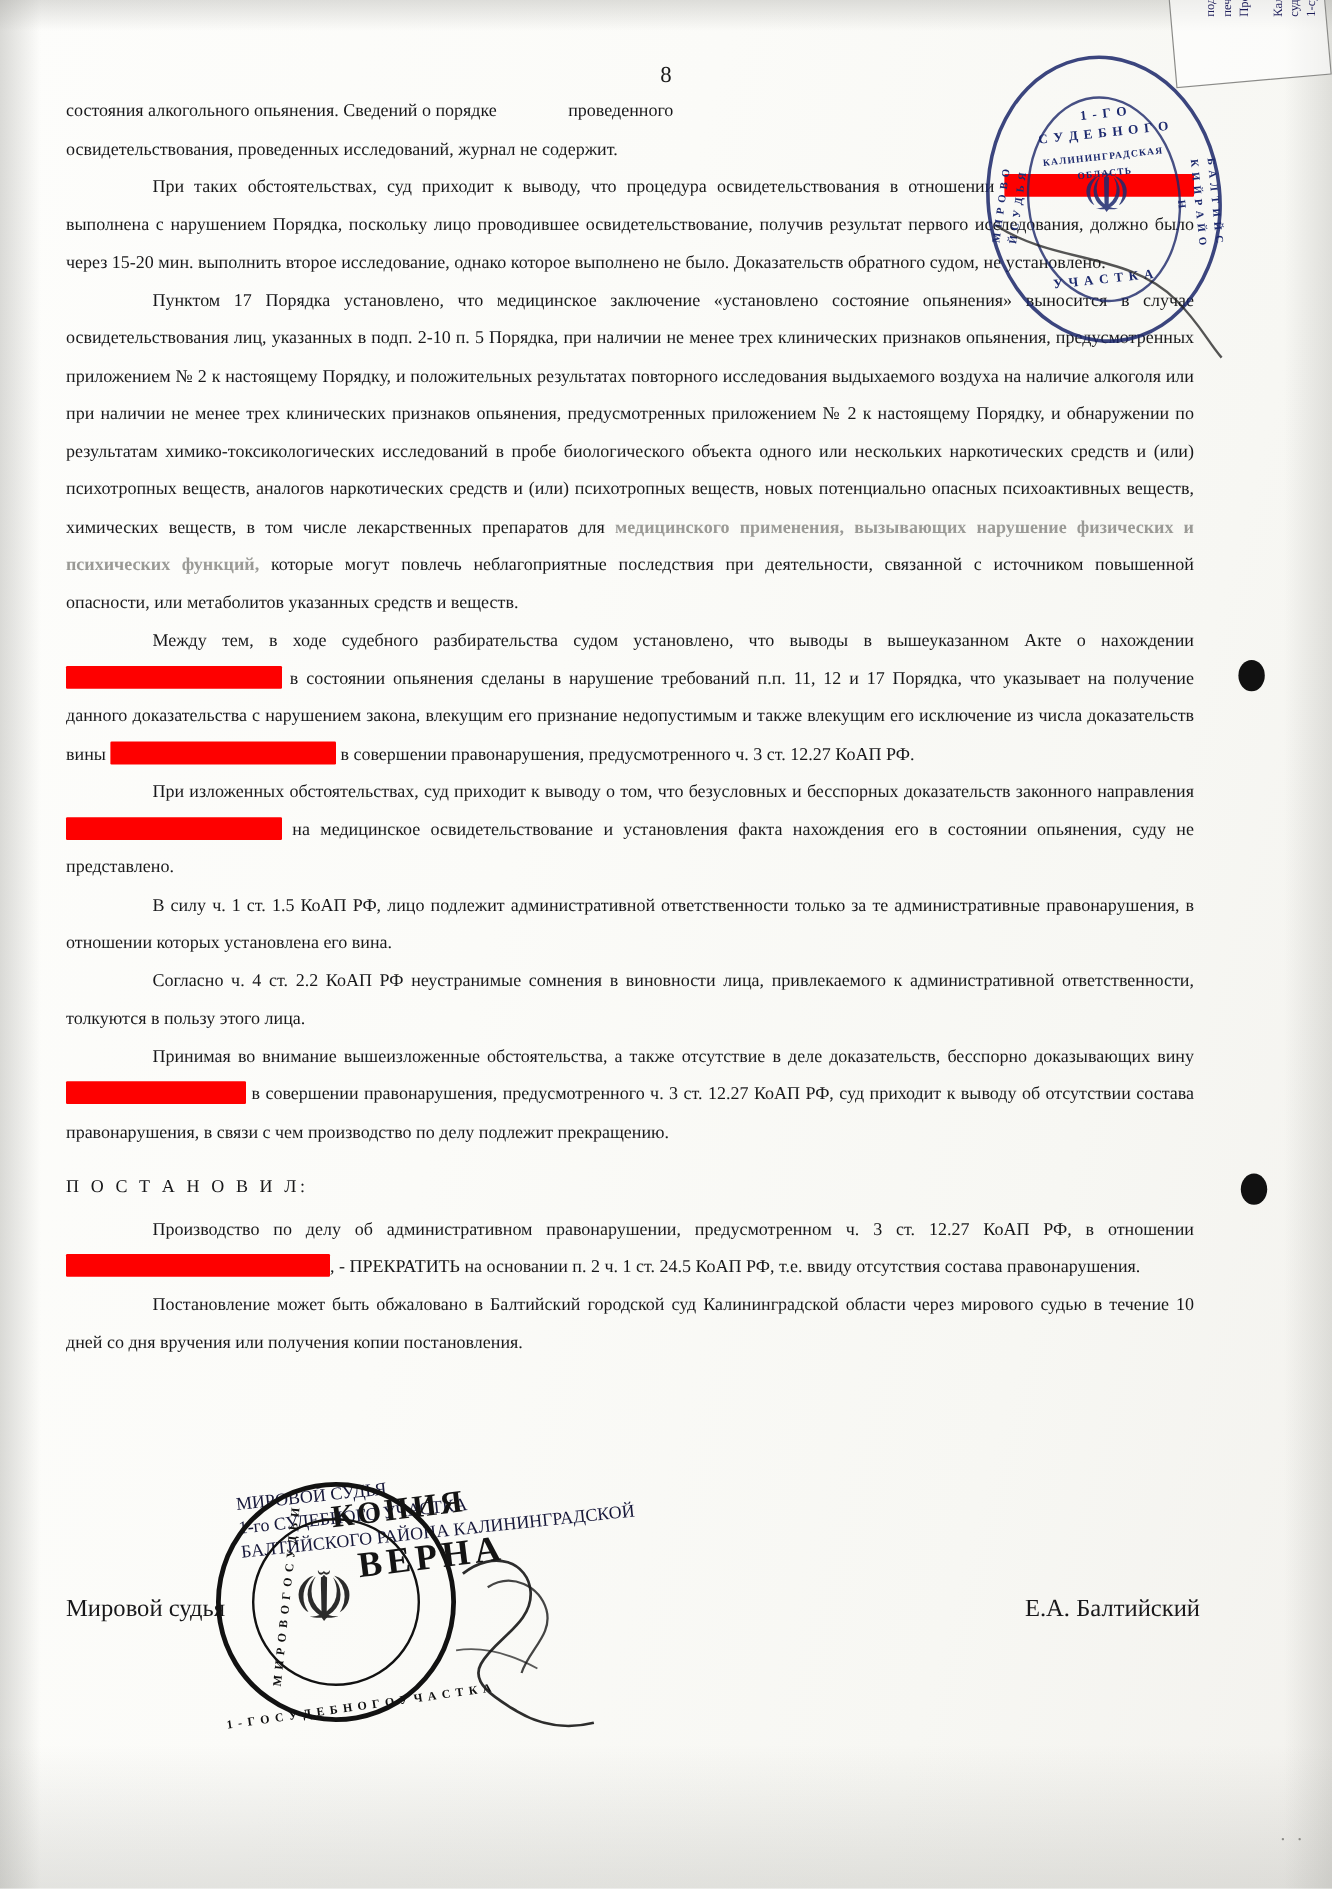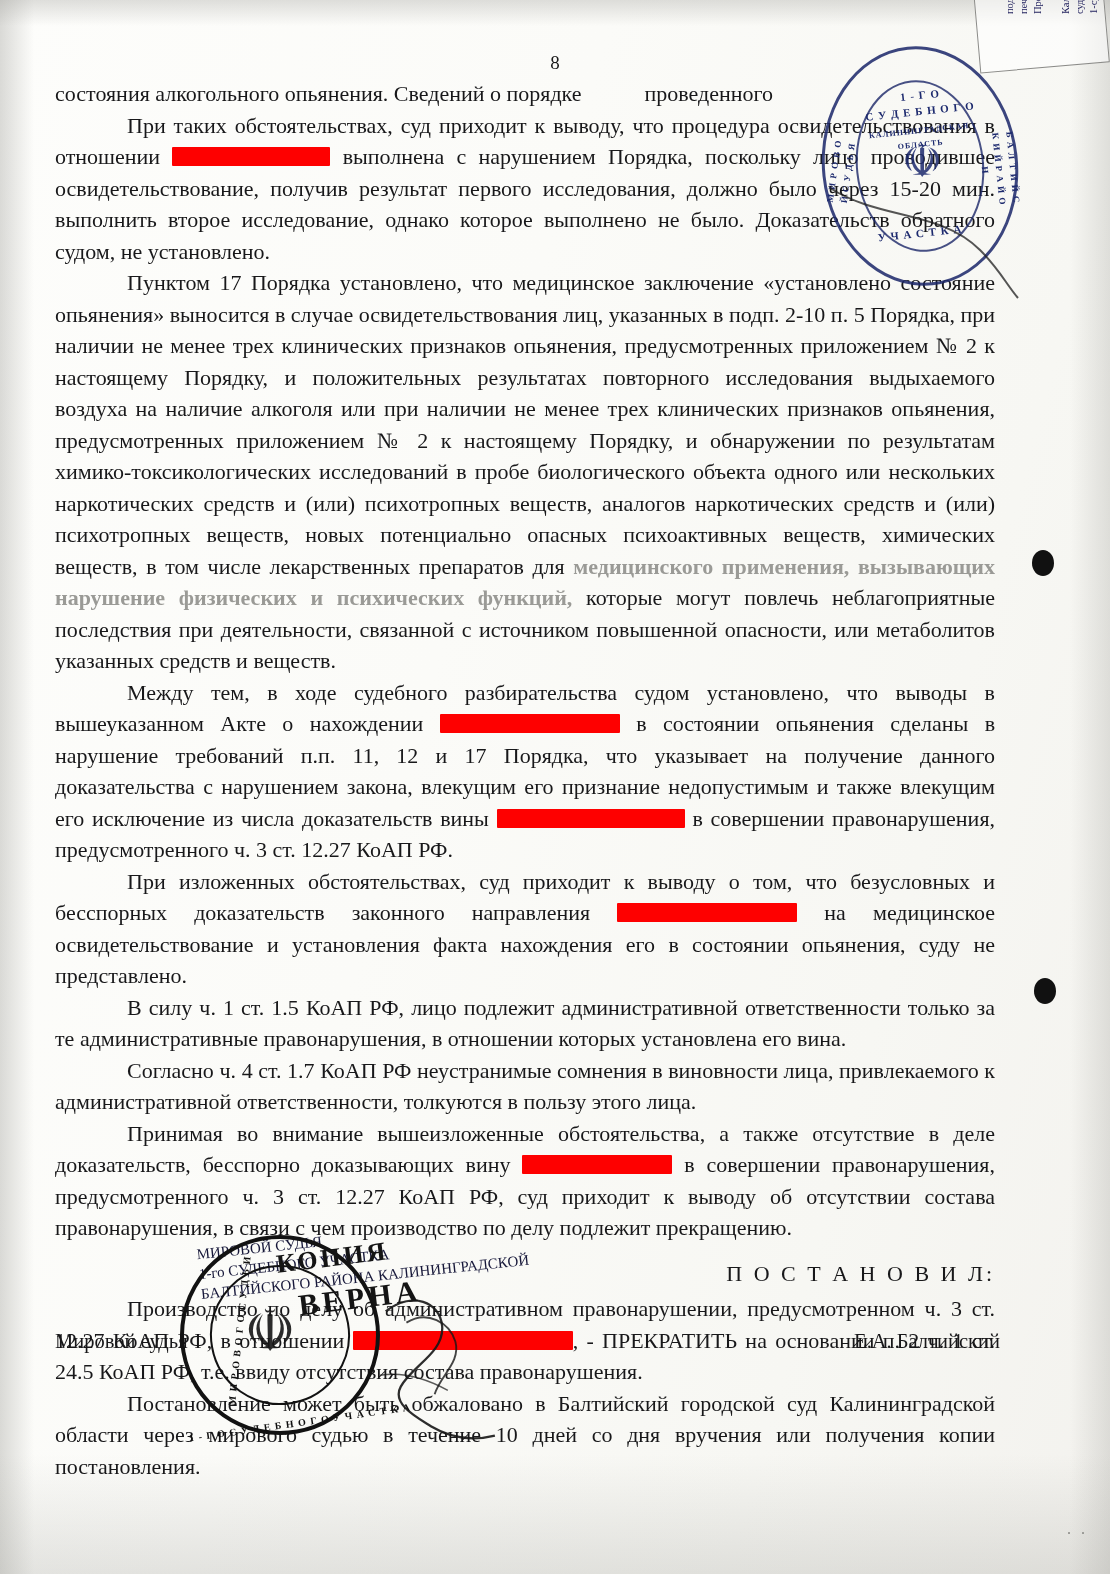--- a/index.html
+++ b/index.html
@@ -49,34 +49,34 @@
     text-align: center;
     font-size: 19px;
     color: #1b1b1b;
   }
 
   .body-text {
     position: absolute;
     left: 55px;
     top: 78px;
     width: 940px;
-    font-size: 22px;
+    font-size: 15px;
     line-height: 31.5px;
     color: #18181a;
     text-align: justify;
     text-justify: inter-word;
   }
   .body-text p {
     margin: 0;
   }
   .body-text p.ind {
     text-indent: 72px;
   }
   .center-heading {
-    text-align: right;
+    text-align: left;
     letter-spacing: 3px;
     margin-top: 14px !important;
     margin-bottom: 4px !important;
   }
   .redact {
     display: inline-block;
     background: #fe0000;
     border-radius: 1px;
     vertical-align: middle;
     height: 19px;
@@ -293,20 +293,21 @@
   <div class="scan-shadow-bottom"></div>
 
   <div class="page-number">8</div>
 
   <div class="body-text">
 
     <p>
       <span>состояния алкогольного опьянения. Сведений о порядке</span>
       <span style="display:inline-block;width:52px"></span>
       <span>проведенного</span><br>
+      <span>освидетельствования, проведенных исследований, журнал не содержит.</span>
     </p>
 
     <p class="ind">
       <span>При таких обстоятельствах, суд приходит к выводу, что процедура освидетельствования в отношении</span>
       <span class="redact r-a"></span>
       <span>выполнена с нарушением Порядка, поскольку лицо проводившее освидетельствование, получив результат первого исследования, должно было через 15-20 мин. выполнить второе исследование, однако которое выполнено не было. Доказательств обратного судом, не установлено.</span>
     </p>
 
     <p class="ind">
       <span>Пунктом 17 Порядка установлено, что медицинское заключение «установлено состояние опьянения» выносится в случае освидетельствования лиц, указанных в подп. 2-10 п. 5 Порядка, при наличии не менее трех клинических признаков опьянения, предусмотренных приложением № 2 к настоящему Порядку, и положительных результатах повторного исследования выдыхаемого воздуха на наличие алкоголя или при наличии не менее трех клинических признаков опьянения, предусмотренных приложением № 2 к настоящему Порядку, и обнаружении по результатам химико-токсикологических исследований в пробе биологического объекта одного или нескольких наркотических средств и (или) психотропных веществ, аналогов наркотических средств и (или) психотропных веществ, новых потенциально опасных психоактивных веществ, химических веществ, в том числе лекарственных препаратов для</span>
@@ -323,21 +324,21 @@
     </p>
 
     <p class="ind">
       <span>При изложенных обстоятельствах, суд приходит к выводу о том, что безусловных и бесспорных доказательств законного направления</span>
       <span class="redact r-b"></span>
       <span>на медицинское освидетельствование и установления факта нахождения его в состоянии опьянения, суду не представлено.</span>
     </p>
 
     <p class="ind">В силу ч. 1 ст. 1.5 КоАП РФ, лицо подлежит административной ответственности только за те административные правонарушения, в отношении которых установлена его вина.</p>
 
-    <p class="ind">Согласно ч. 4 ст. 1.7 КоАП РФ неустранимые сомнения в виновности лица, привлекаемого к административной ответственности, толкуются в пользу этого лица.</p>
+    <p class="ind">Согласно ч. 4 ст. 2.2 КоАП РФ неустранимые сомнения в виновности лица, привлекаемого к административной ответственности, толкуются в пользу этого лица.</p>
 
     <p class="ind">
       <span>Принимая во внимание вышеизложенные обстоятельства, а также отсутствие в деле доказательств, бесспорно доказывающих вину</span>
       <span class="redact r-e"></span>
       <span>в совершении правонарушения, предусмотренного ч. 3 ст. 12.27 КоАП РФ, суд приходит к выводу об отсутствии состава правонарушения, в связи с чем производство по делу подлежит прекращению.</span>
     </p>
 
 
     <p class="center-heading">П О С Т А Н О В И Л:</p>
 

